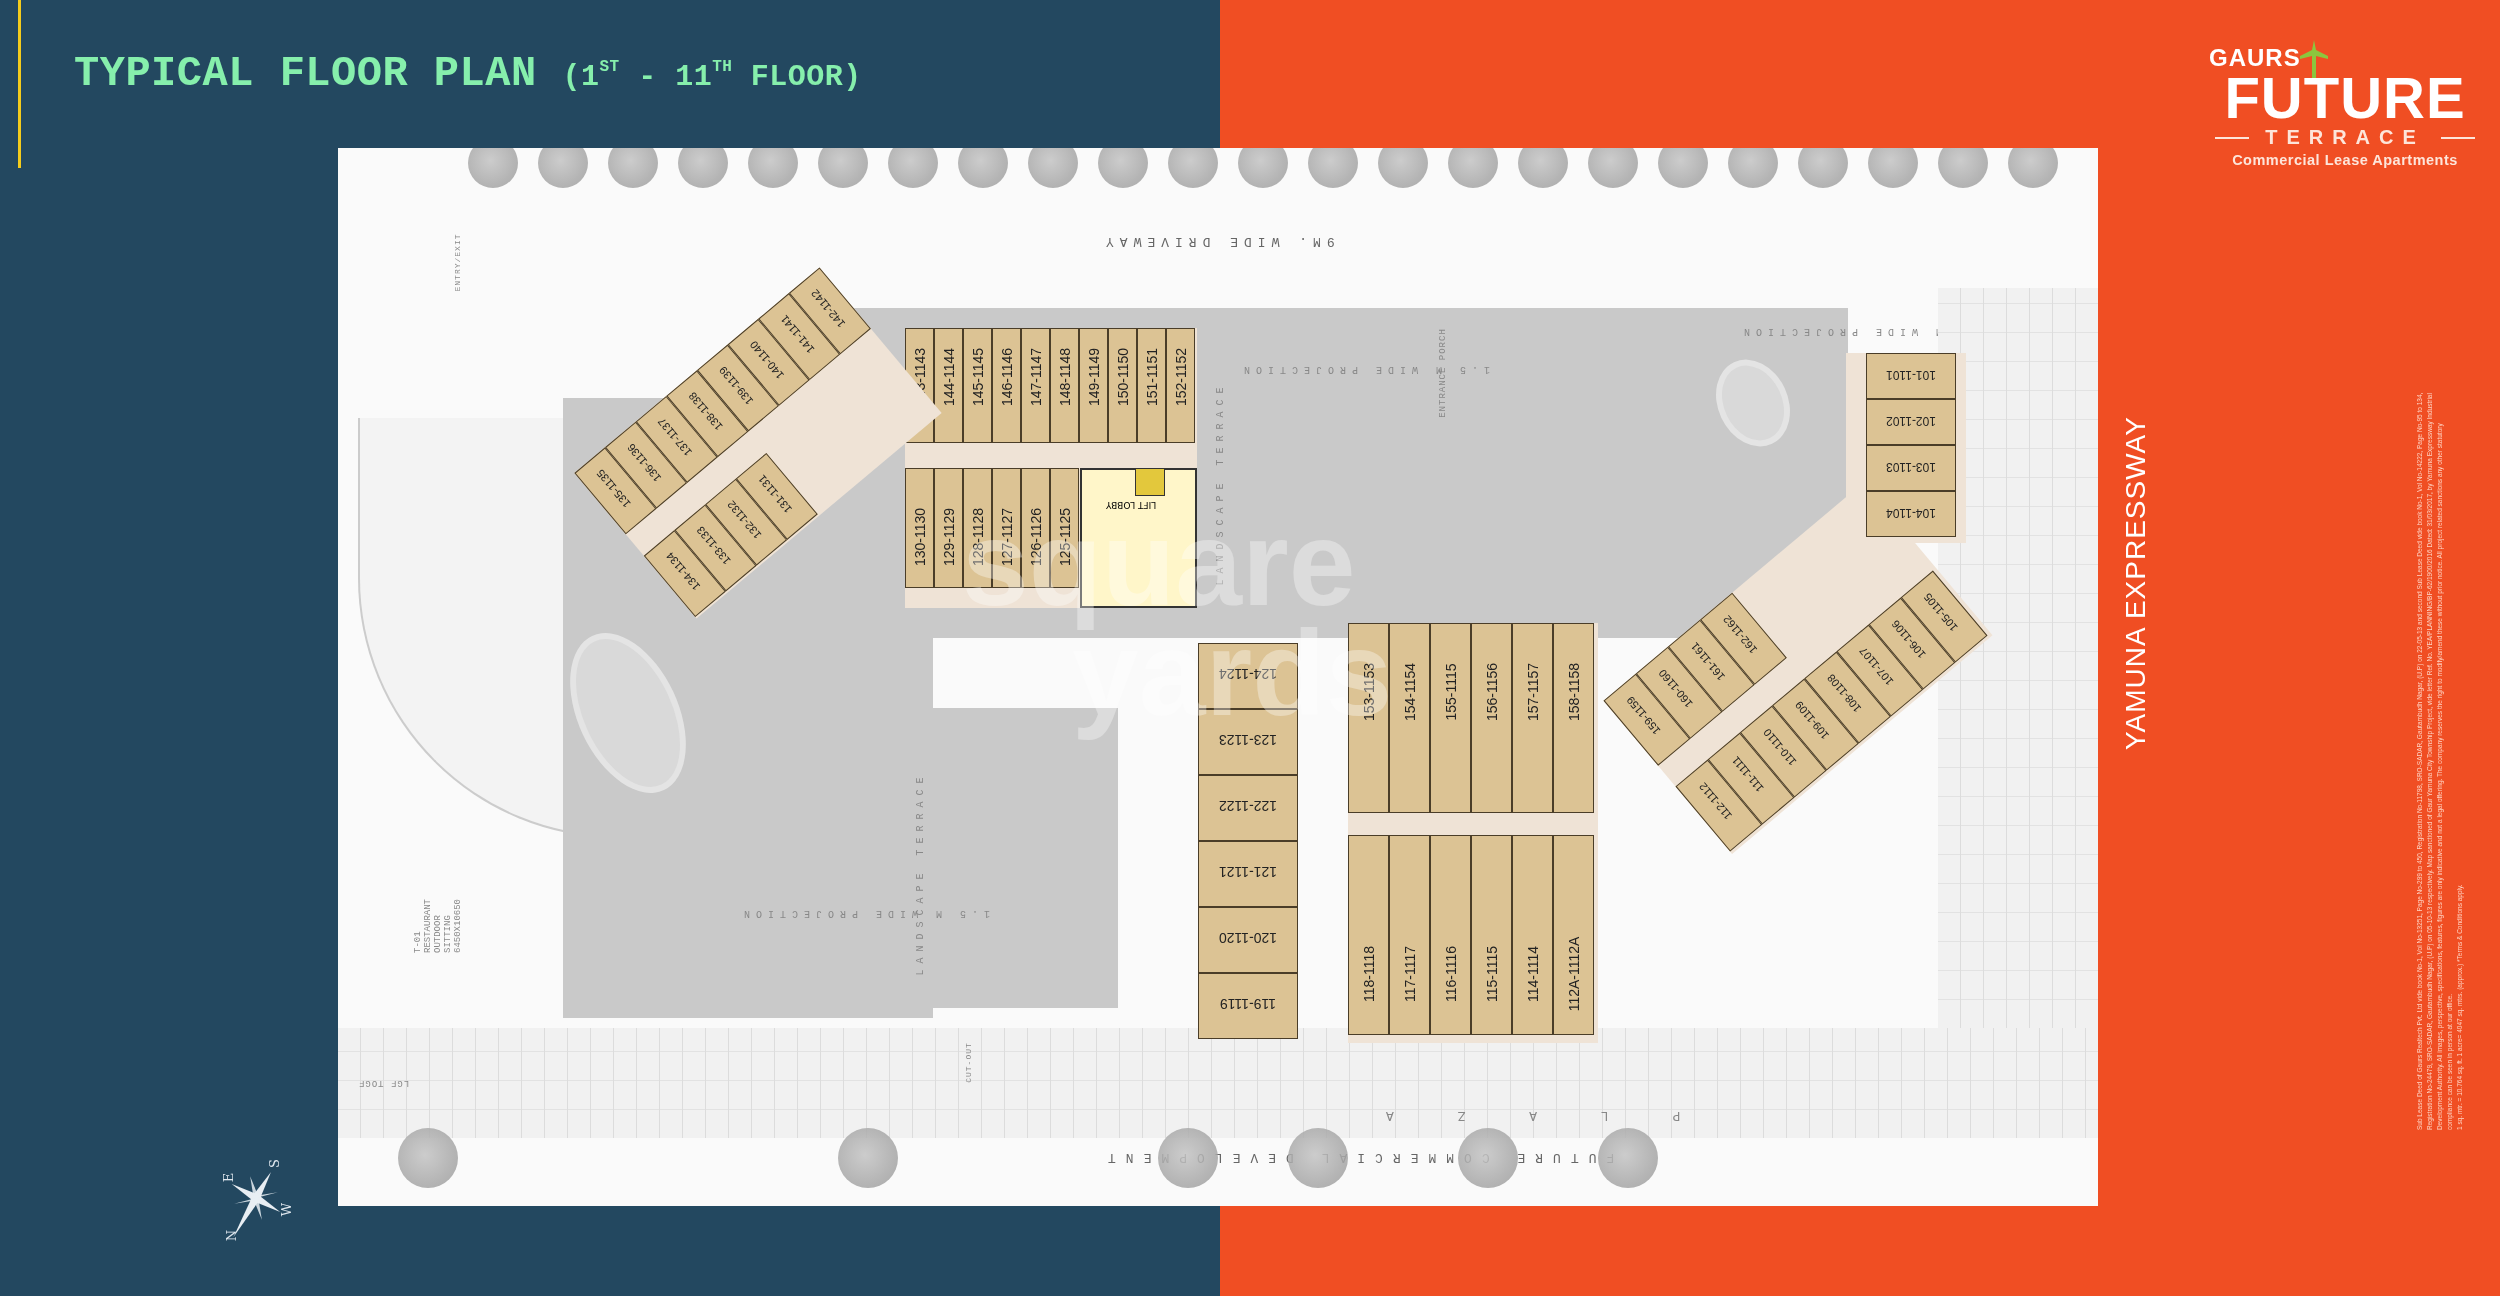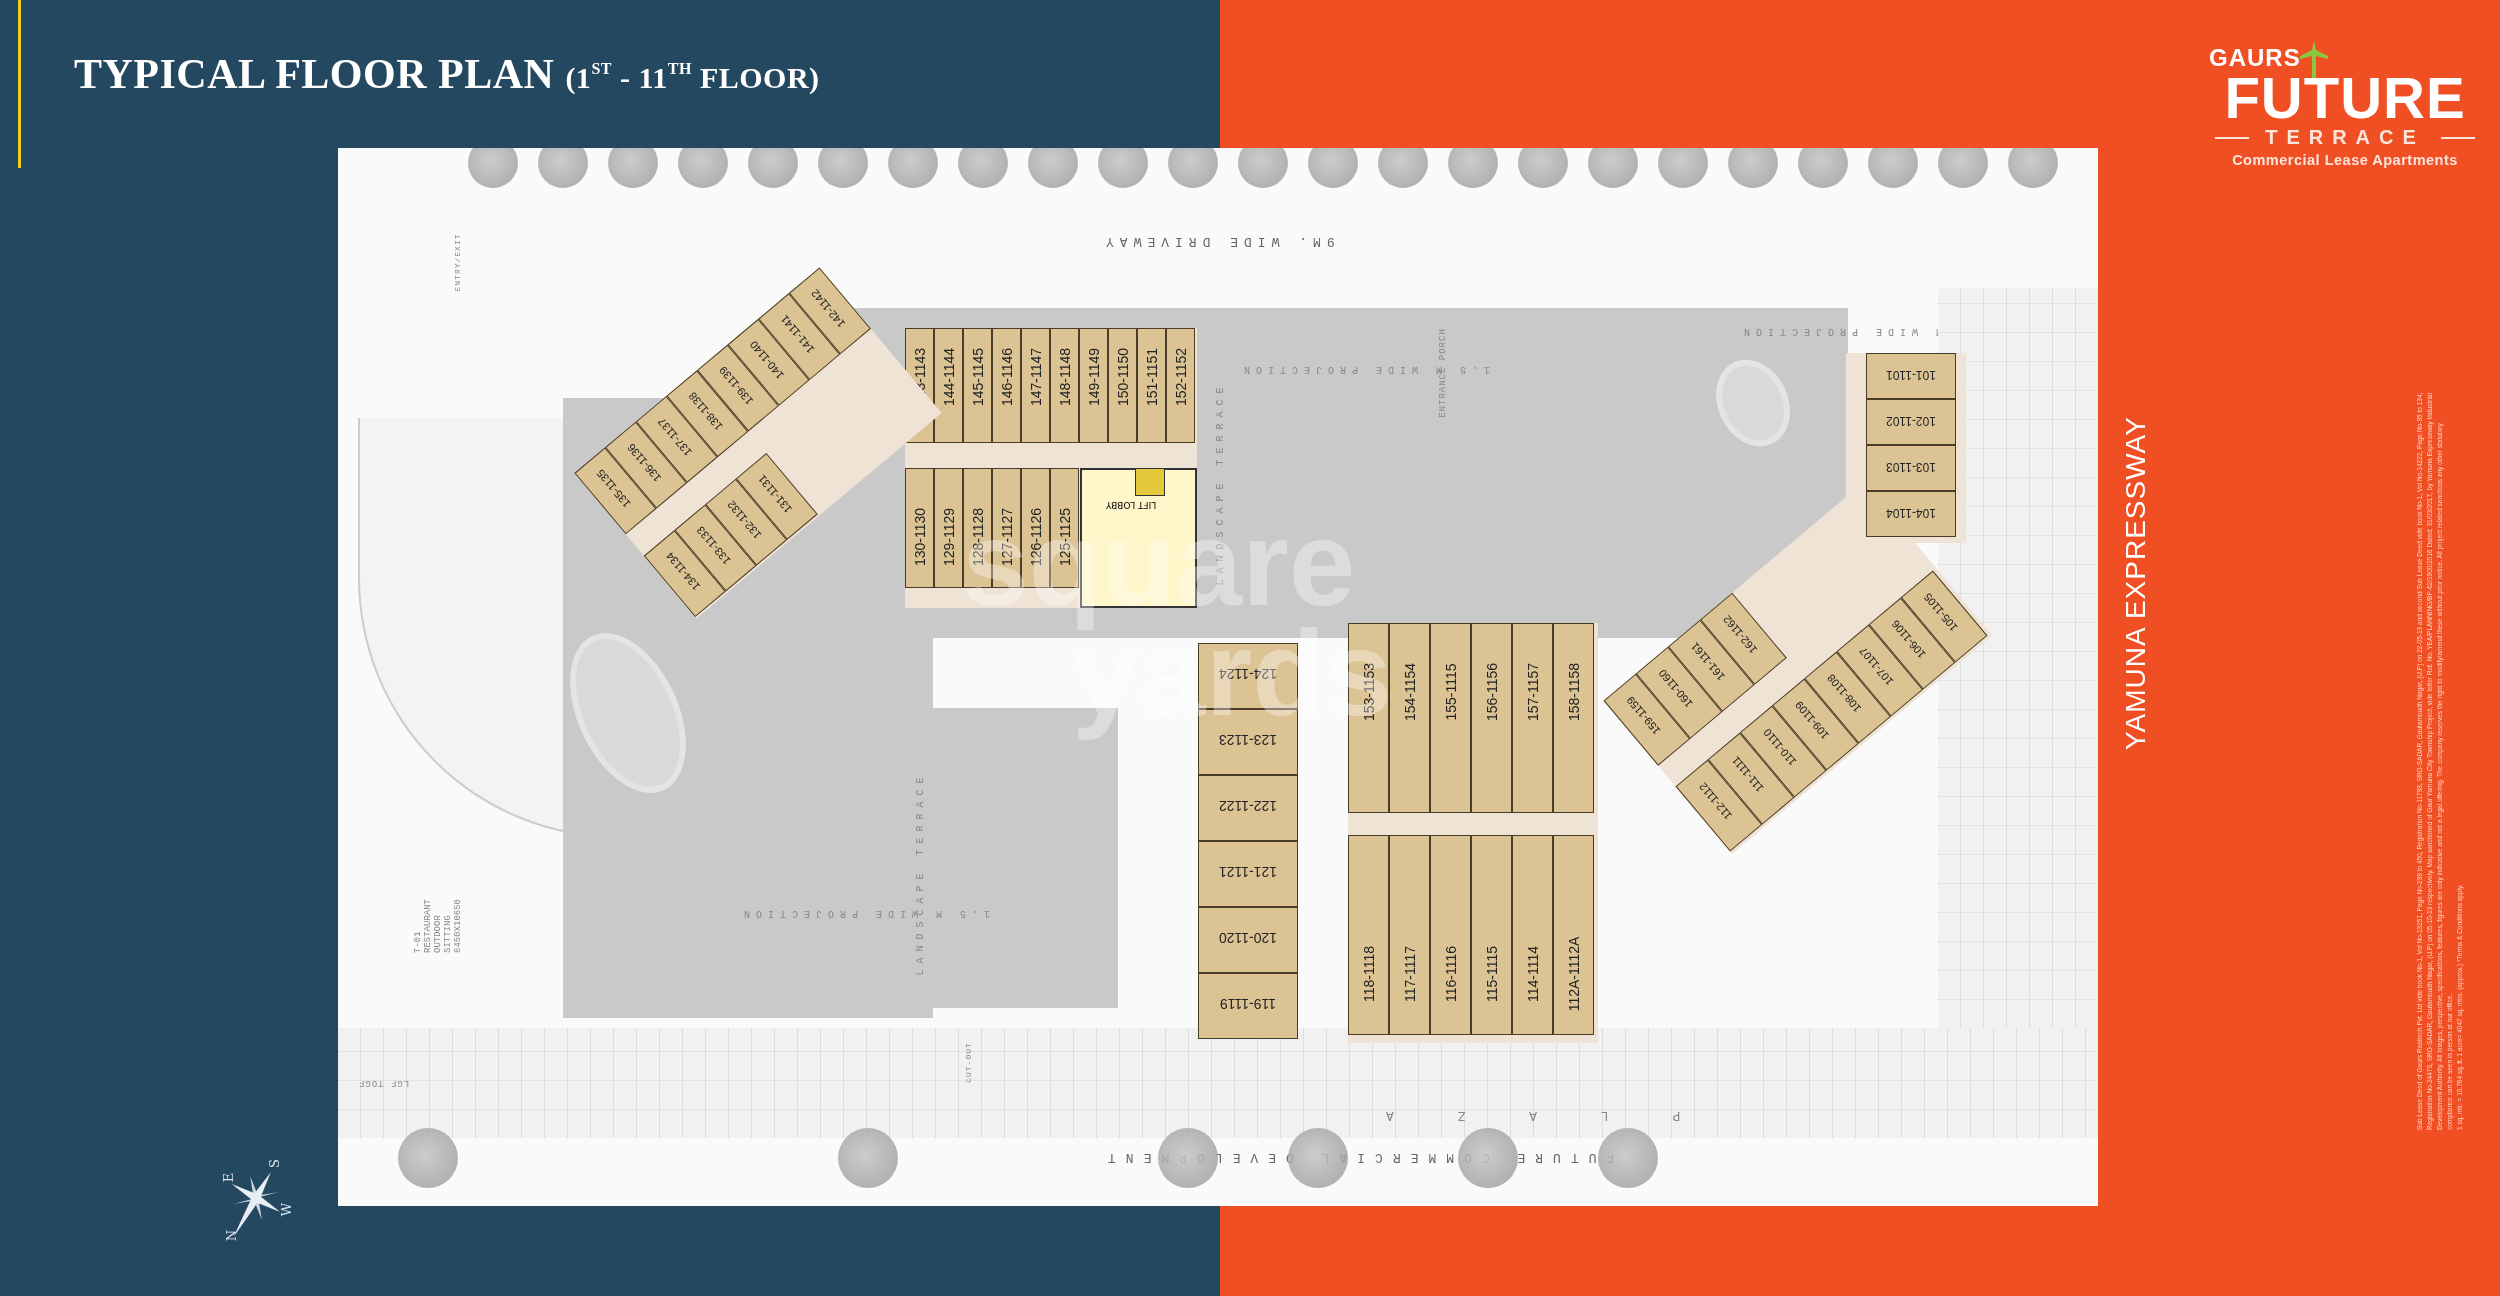--- a/index.html
+++ b/index.html
@@ -1,21 +1,21 @@
 <!DOCTYPE html>
 <html><head>
 <meta charset="utf-8">
 <style>
   * { box-sizing: border-box; margin: 0; padding: 0; }
   html, body { width: 2500px; height: 1296px; overflow: hidden; }
   body { position: relative; font-family: "DejaVu Sans", sans-serif; background: #234860; }
   .left-bg { position: absolute; left: 0; top: 0; width: 1220px; height: 1296px; background: #234860; }
   .right-bg { position: absolute; left: 1220px; top: 0; width: 1280px; height: 1296px; background: #f04e23; }
   .accent-line { position: absolute; left: 18px; top: 0; width: 3px; height: 168px; background: #f4cc1c; }
-  .title { position: absolute; left: 74px; top: 50px; color: #ffffff; font-family: Liberation Serif, serif; font-weight: 700; font-size: 42px; letter-spacing: 0.5px; white-space: nowrap; }
+  .title { position: absolute; left: 74px; top: 50px; color: #86efac; font-family: Liberation Mono, monospace; font-weight: 700; font-size: 42px; letter-spacing: 0.5px; white-space: nowrap; }
   .title .sub { font-size: 30px; }
   .title sup { font-size: 16px; vertical-align: 14px; }
 
   .logo { position: absolute; left: 2205px; top: 40px; width: 280px; text-align: center; color: #fff; font-family: "Liberation Sans", sans-serif; }
   .logo .gaurs { position: absolute; left: 4px; top: 4px; font-size: 24px; font-weight: 700; letter-spacing: 1px; }
   .logo .plane { position: absolute; left: 94px; top: 0px; width: 30px; height: 44px; }
   .logo .runway { position: absolute; left: 0; top: 28px; width: 280px; font-size: 58px; font-weight: 700; letter-spacing: 1px; line-height: 60px; }
   .logo .suites-row { position: absolute; left: 10px; top: 86px; width: 260px; display: flex; align-items: center; gap: 16px; }
   .logo .suites-row .rule { flex: 1; height: 2px; background: #fde5da; }
   .logo .suites { font-size: 20px; letter-spacing: 9px; font-weight: 700; color: #fde5da; }

